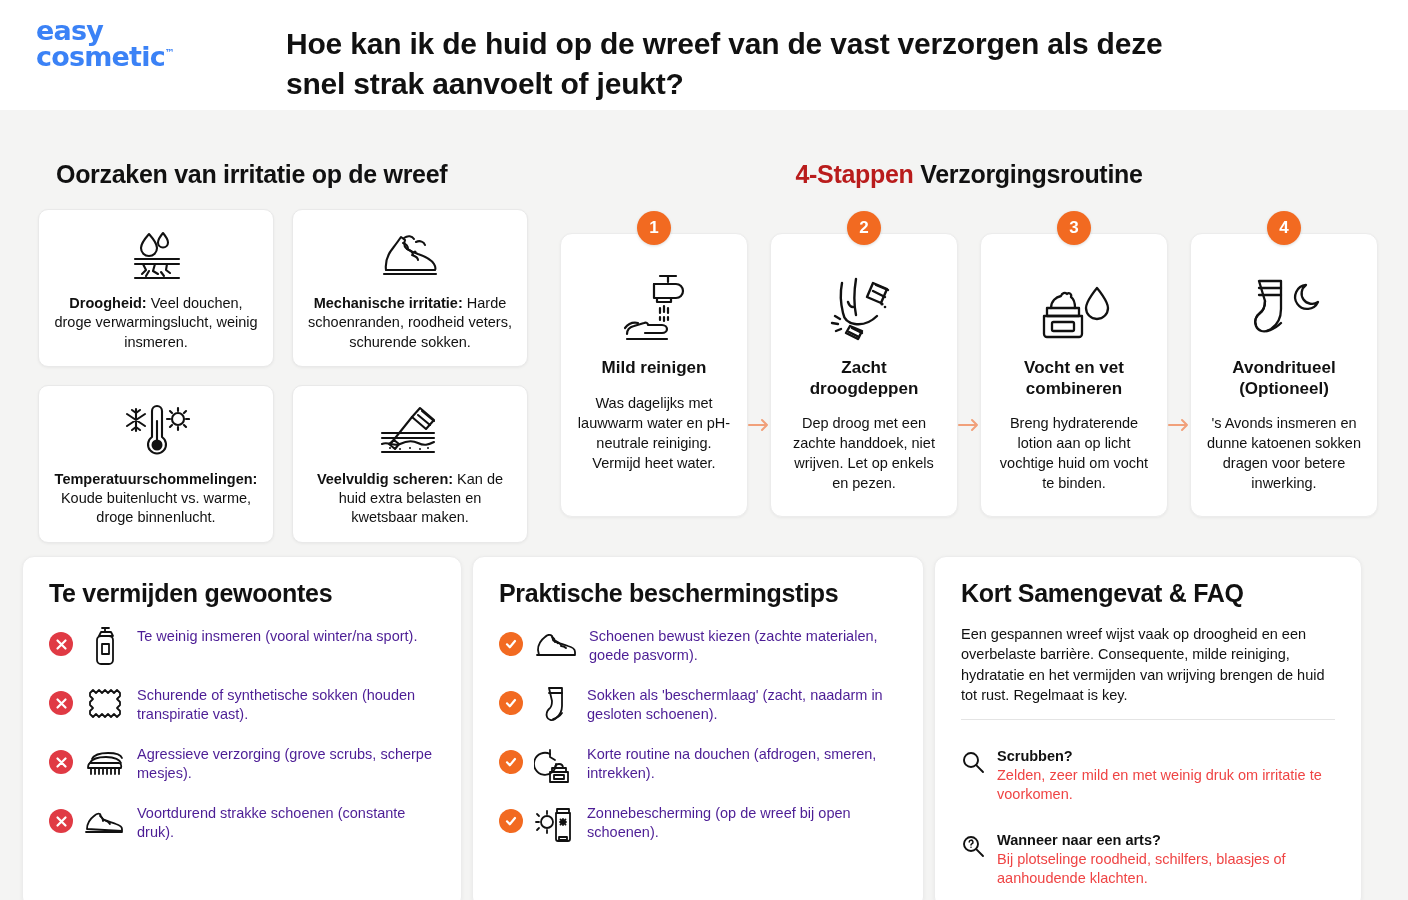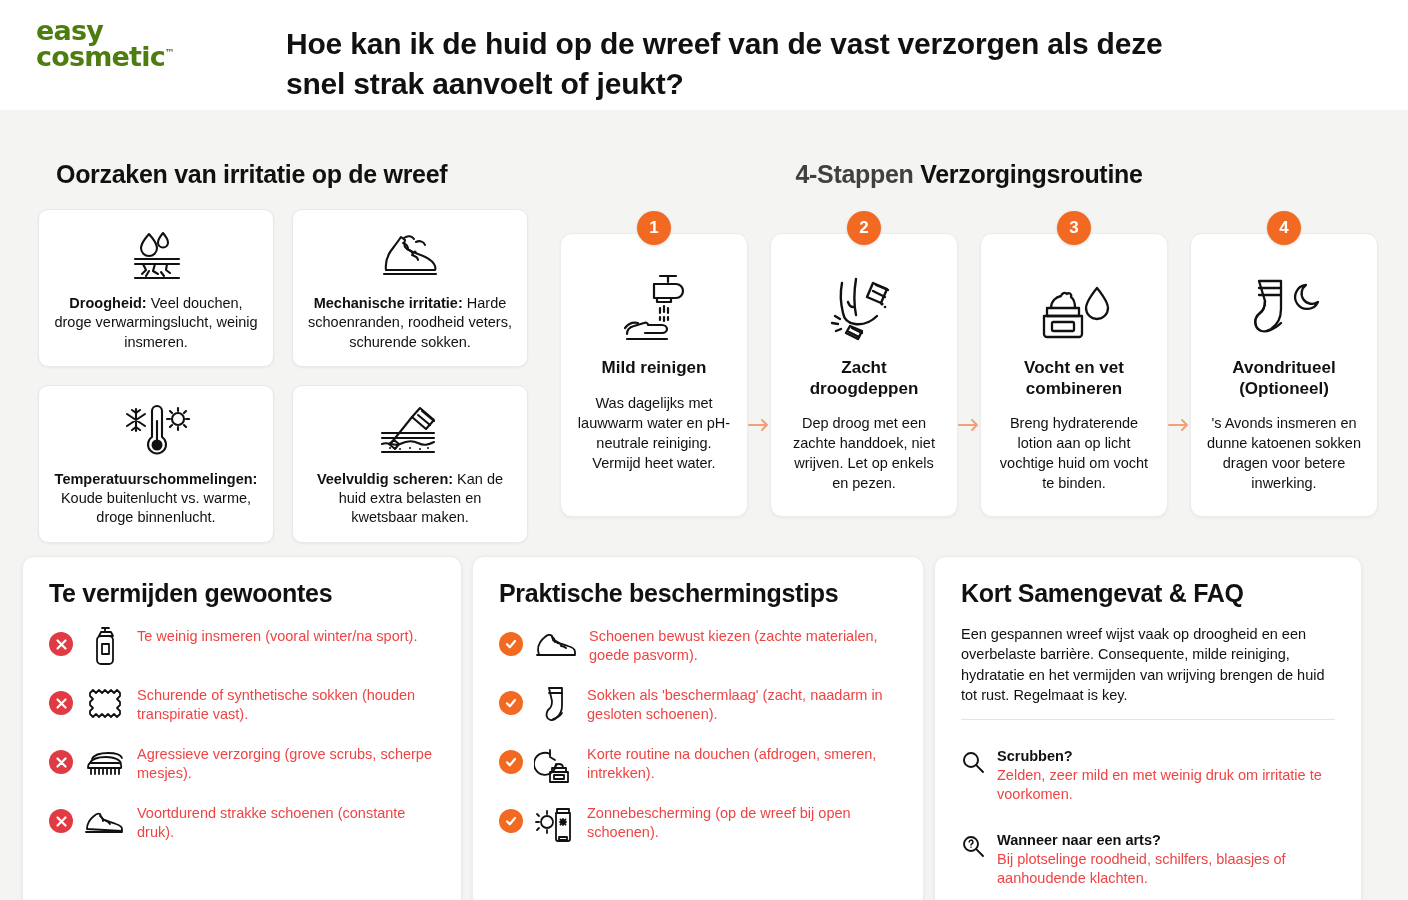--- a/index.html
+++ b/index.html
@@ -24,21 +24,21 @@
     width: 230px;
     flex: 0 0 230px;
     padding-top: 4px;
   }
   .logo-text {
     font-family: "DejaVu Sans", sans-serif;
     font-weight: bold;
     font-size: 27px;
     line-height: 0.95;
     letter-spacing: -0.8px;
-    color: #4d7c0f;
+    color: #3b82f6;
     position: relative;
     display: inline-block;
   }
   .logo-text .l2 { display:block; }
   .logo-tm {
     font-size: 10px;
     vertical-align: super;
     font-weight: bold;
     letter-spacing: 0;
   }
@@ -54,21 +54,21 @@
     max-width: 900px;
   }
 
   
   .sec-title {
     font-size: 25px;
     font-weight: bold;
     letter-spacing: -0.3px;
     color: #111;
   }
-  .sec-title .accent { color: #404040; margin-top: 36px; }
+  .sec-title .accent { color: #b91c1c; margin-top: 36px; }
 
   
   .causes {
     position: absolute;
     left: 38px; top: 160px;
     width: 490px;
   }
   .causes .sec-title { margin-left: 18px; margin-bottom: 20px; }
   .cause-grid {
     display: grid;
@@ -199,21 +199,21 @@
   .li-ico {
     flex: 0 0 44px;
     height: 40px;
     display: flex; align-items: center; justify-content: center;
     margin-top: 2px;
   }
   .li-text {
     font-size: 14.5px;
     line-height: 1.33;
     padding-top: 3px;
-    color: #ef4444;
+    color: #4c1d95;
   }
 
   
   .faq-intro {
     font-size: 14.5px;
     line-height: 1.4;
     color: #111;
     margin-bottom: 14px;
   }
   .faq-divider {

